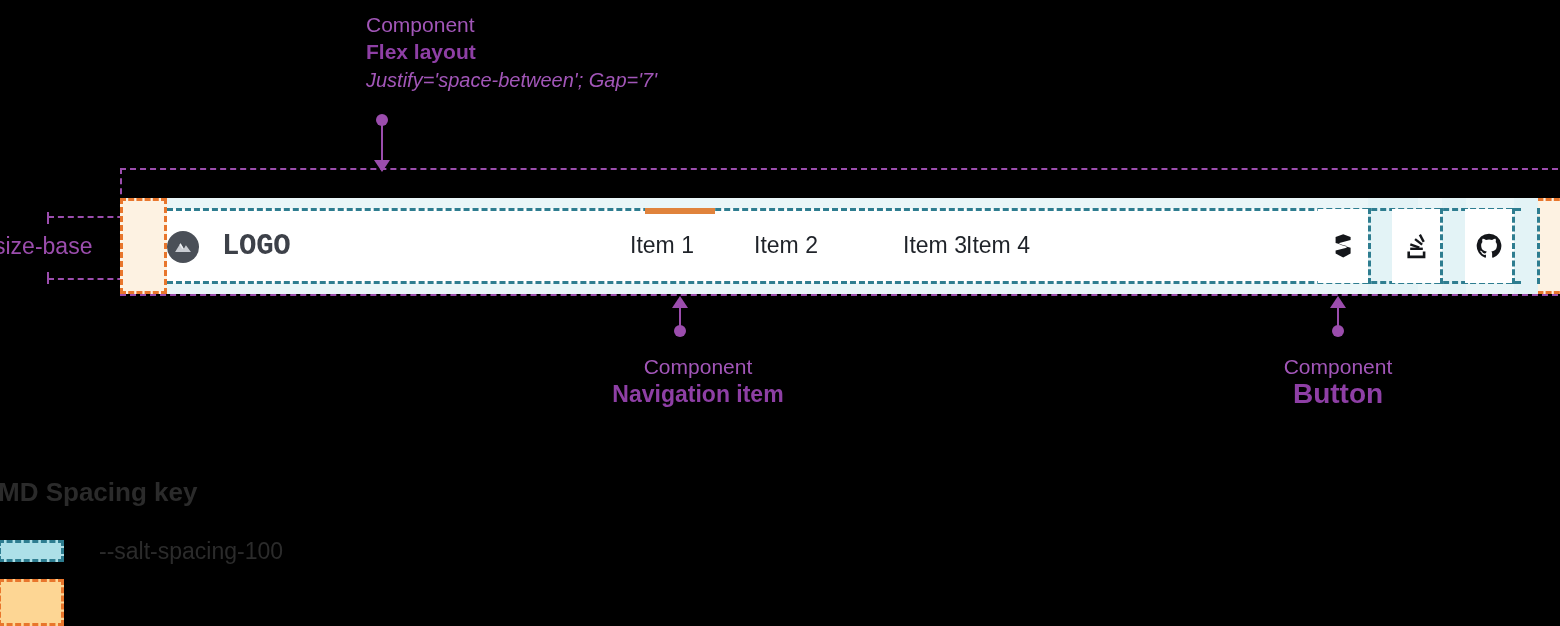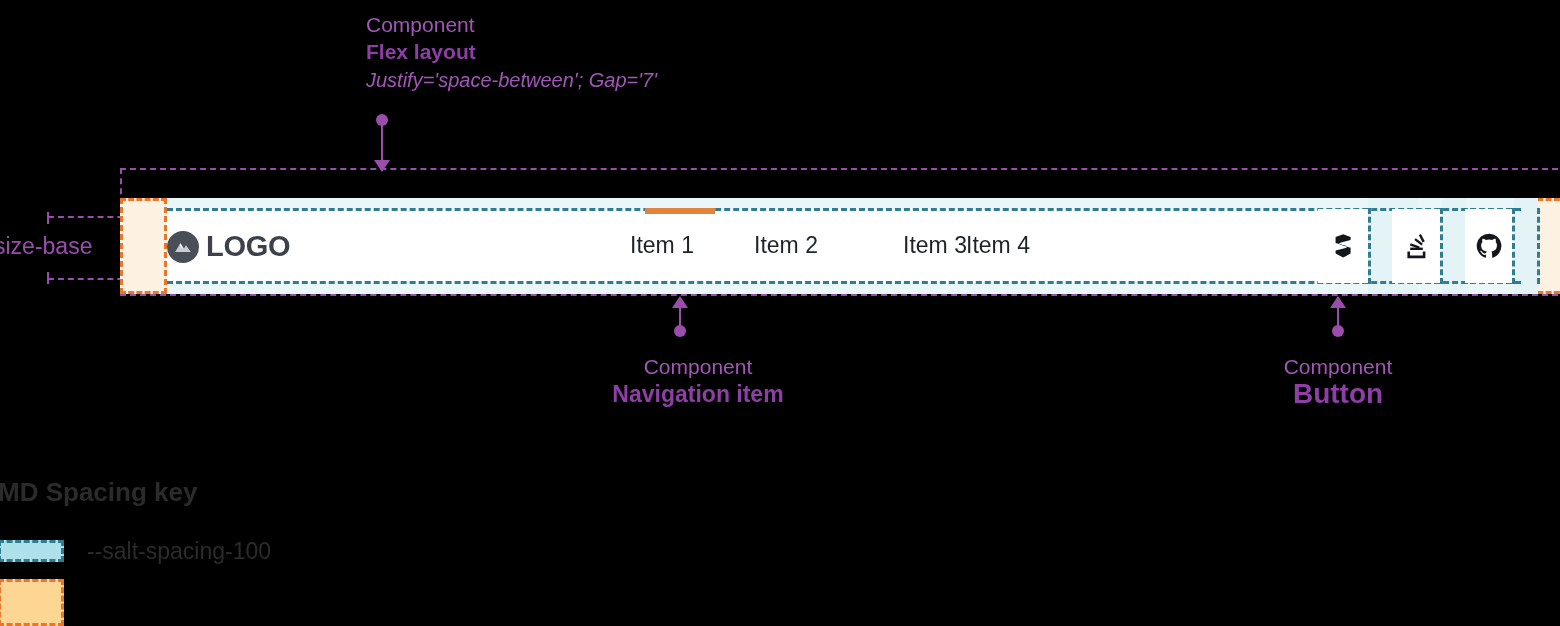--- a/index.html
+++ b/index.html
@@ -69,21 +69,21 @@
   .vline{
     position:absolute;border-left:3px dashed #2e7d90;
   }
   .gapbox{
     position:absolute;top:0;bottom:0;background:#e3f3f6;
     box-sizing:border-box;
   }
 
   
   .logo{
-    position:absolute;display:flex;align-items:center;gap:7px;
+    position:absolute;display:flex;align-items:center;gap:23px;font-family:Liberation Mono, monospace;
   }
   .logo-mark{width:32px;height:32px;border-radius:50%;background:#4a4f57;
     display:flex;align-items:center;justify-content:center;}
   .logo-text{
     font-size:29px;font-weight:700;color:#3d4149;letter-spacing:-0.3px;
   }
 
   
   .nav-item{
     position:absolute;font-size:23px;color:#1f2329;white-space:nowrap;
@@ -101,21 +101,21 @@
 
   
   .legend-title{
     position:absolute;font-size:26px;font-weight:700;color:#2b2b2b;
     white-space:nowrap;
   }
   .legend-swatch{position:absolute;box-sizing:border-box;}
   .sw-blue{background:#ade0e8;border:3px dashed #2e7d90;}
   .sw-orange{background:#fdd694;border:3px dashed #e8762c;}
   .legend-label{
-    position:absolute;font-size:23px;color:#2b2b2b;white-space:nowrap;
+    position:absolute;font-size:23px;color:#2b2b2b;white-space:nowrap;margin-left:12px;
   }
 </style>
 </head>
 <body>
 
 <div class="stage">
 
   <div class="anno" style="left:366px;top:12px;">
     <div class="anno-kicker">Component</div>
     <div class="anno-title">Flex layout</div>

